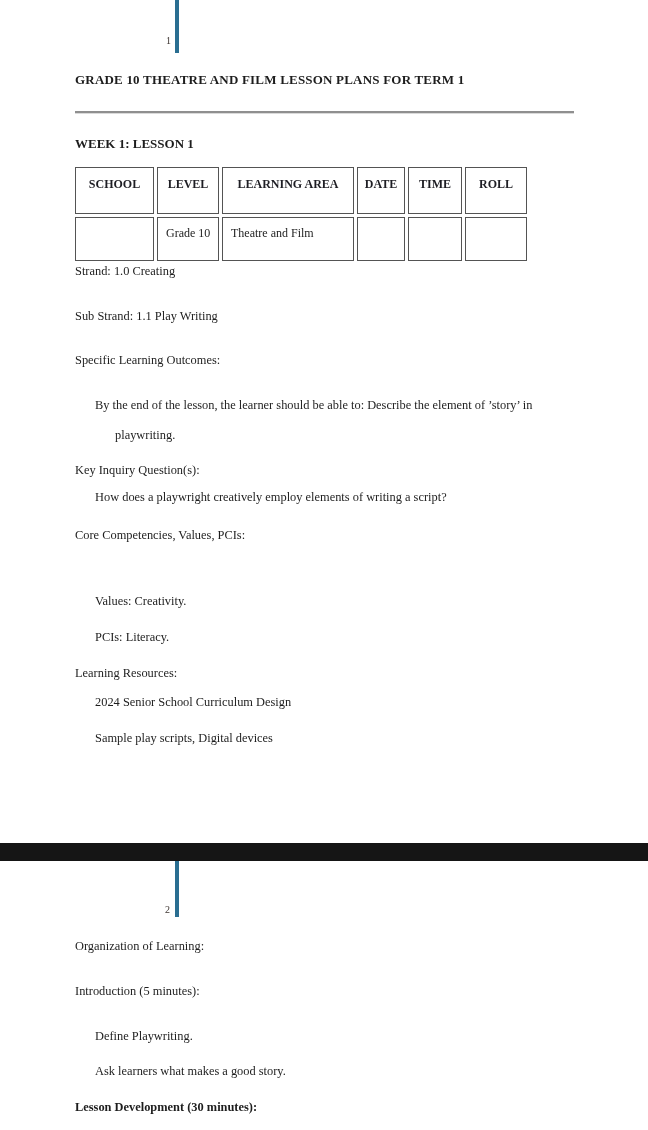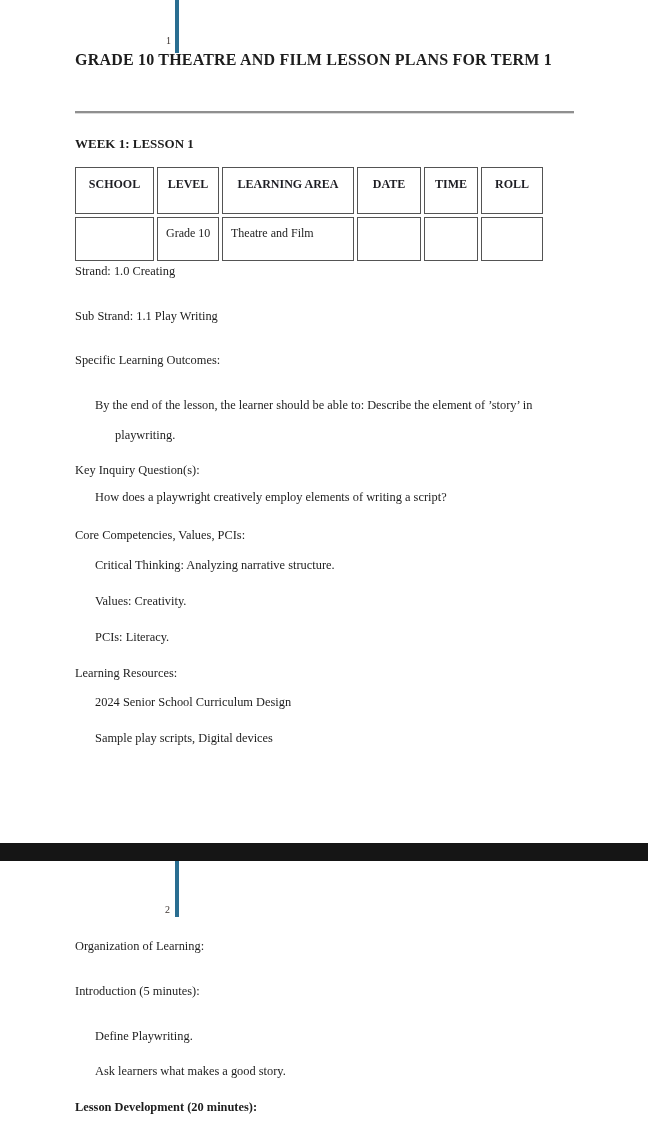--- a/index.html
+++ b/index.html
@@ -31,21 +31,21 @@
 
   .para {
     position:absolute; left:75px; font-size:12.4px; line-height:14px;
     white-space:nowrap; color:#1d1d1d;
   }
   .bold { font-weight:normal; }
   .ind1 { left:95px; }
   .ind2 { left:115px; }
 
   
-  .title    { top:53px;  font-size:16px; font-weight:bold; letter-spacing:0.2px; }
+  .title    { top:73px;  font-size:13px; font-weight:bold; letter-spacing:0.2px; }
   .rule     { position:absolute; left:75px; top:111px; width:499px; height:2px;
               background:#8f8f8f; border-bottom:1px solid #dadada; }
   .week     { top:137px; font-size:13px; font-weight:bold; }
   .strand   { top:264px; }
   .substr   { top:309px; }
   .slohead  { top:353px; }
   .slo1     { top:398px; }
   .slo2     { top:428px; }
   .kiqhead  { top:463px; }
   .kiqtext  { top:490px; }
@@ -74,21 +74,21 @@
     font-size:12px; background:#ffffff;
   }
   table.info th {
     height:47px; padding:9px 2px 8px 2px; text-align:center;
     vertical-align:top; font-weight:bold; color:#1e1e24;
   }
   table.info td {
     height:44px; padding:8px 2px 12px 8px; text-align:left; vertical-align:top;
   }
   .c1 { width:79px; } .c2 { width:62px; } .c3 { width:132px; }
-  .c4 { width:64px; } .c5 { width:54px; } .c6 { width:62px; }
+  .c4 { width:48px; } .c5 { width:54px; } .c6 { width:62px; }
 </style>
 </head>
 <body>
 
 <div id="page1" class="page">
   <div id="caret1" class="caret"></div>
   <div id="pagenum1" class="pagenum">1</div>
 
   <div class="para title">GRADE 10 THEATRE AND FILM LESSON PLANS FOR TERM 1</div>
   <div class="rule"></div>
@@ -116,32 +116,31 @@
     </table>
 
   <div class="para strand">Strand: 1.0 Creating</div>
   <div class="para substr">Sub Strand: 1.1 Play Writing</div>
   <div class="para slohead">Specific Learning Outcomes:</div>
   <div class="para slo1 ind1">By the end of the lesson, the learner should be able to: Describe the element of ’story’ in</div>
   <div class="para slo2 ind2">playwriting.</div>
   <div class="para kiqhead bold">Key Inquiry Question(s):</div>
   <div class="para kiqtext ind1">How does a playwright creatively employ elements of writing a script?</div>
   <div class="para ccvhead bold">Core Competencies, Values, PCIs:</div>
-  <div class="para ccv1 ind1">Critical Thinking: Analyzing narrative structure.</div>
   <div class="para ccv2 ind1">Values: Creativity.</div>
   <div class="para ccv3 ind1">PCIs: Literacy.</div>
   <div class="para lrhead bold">Learning Resources:</div>
   <div class="para lr1 ind1">2024 Senior School Curriculum Design</div>
   <div class="para lr2 ind1">Sample play scripts, Digital devices</div>
 </div>
 
 <div class="separator"></div>
 
 <div id="page2" class="page">
   <div id="caret2" class="caret"></div>
   <div id="pagenum2" class="pagenum">2</div>
 
   <div class="para org">Organization of Learning:</div>
   <div class="para intro">Introduction (5 minutes):</div>
   <div class="para define ind1">Define Playwriting.</div>
   <div class="para ask ind1">Ask learners what makes a good story.</div>
-  <div class="para lessdev">Lesson Development (20 minutes):</div>
+  <div class="para lessdev">Lesson Development (30 minutes):</div>
 </div>
 
 </body></html>

